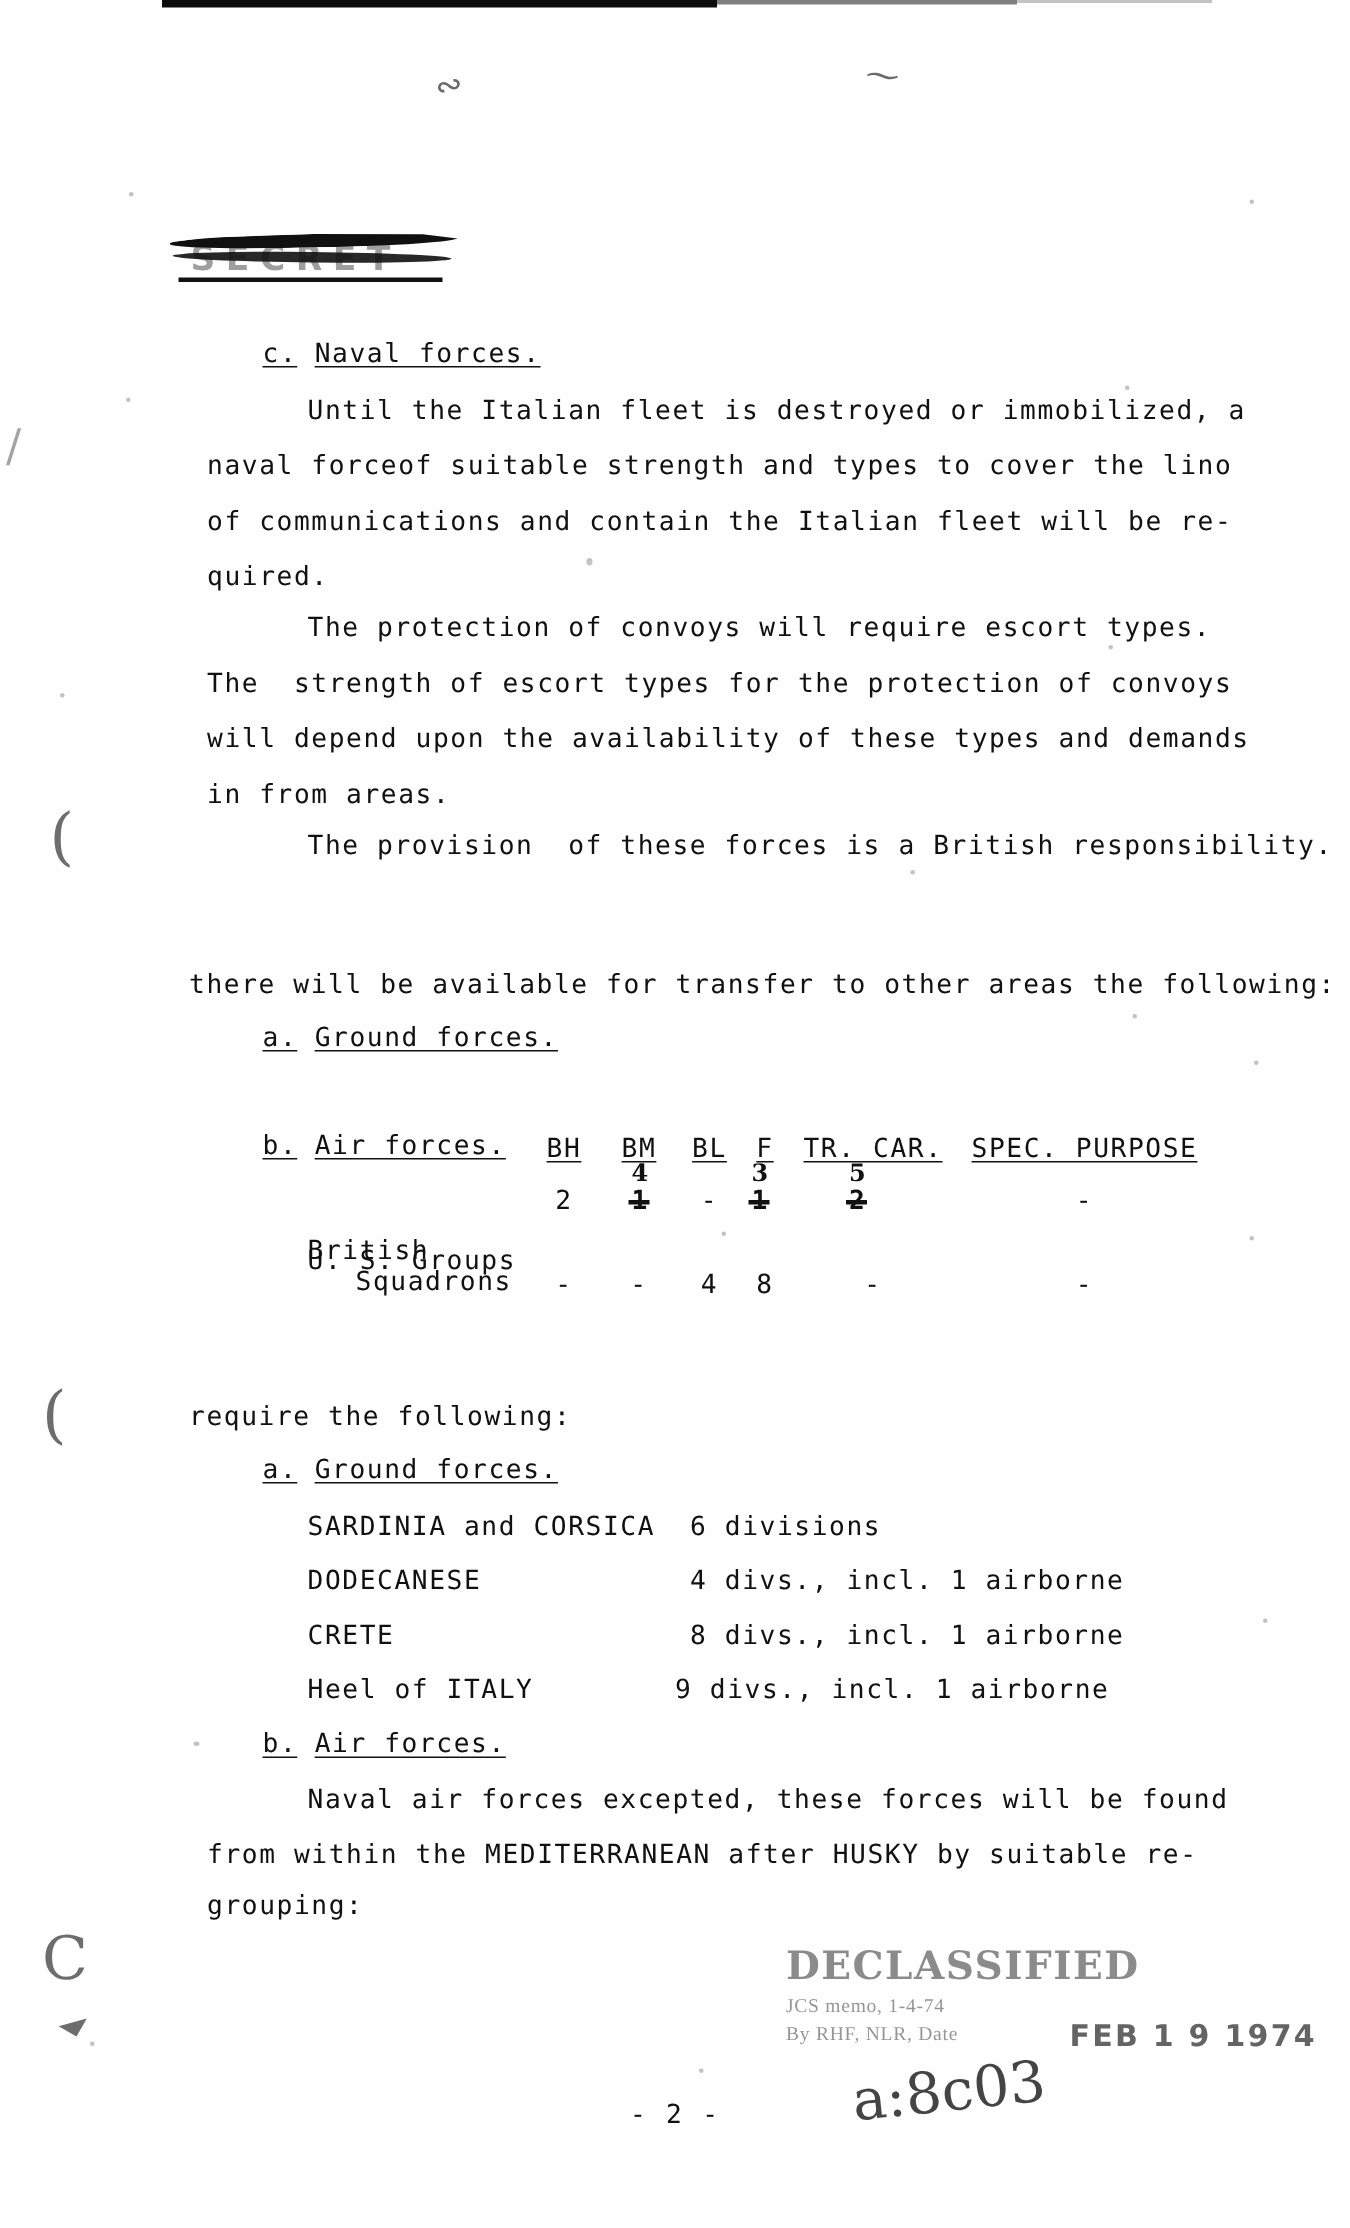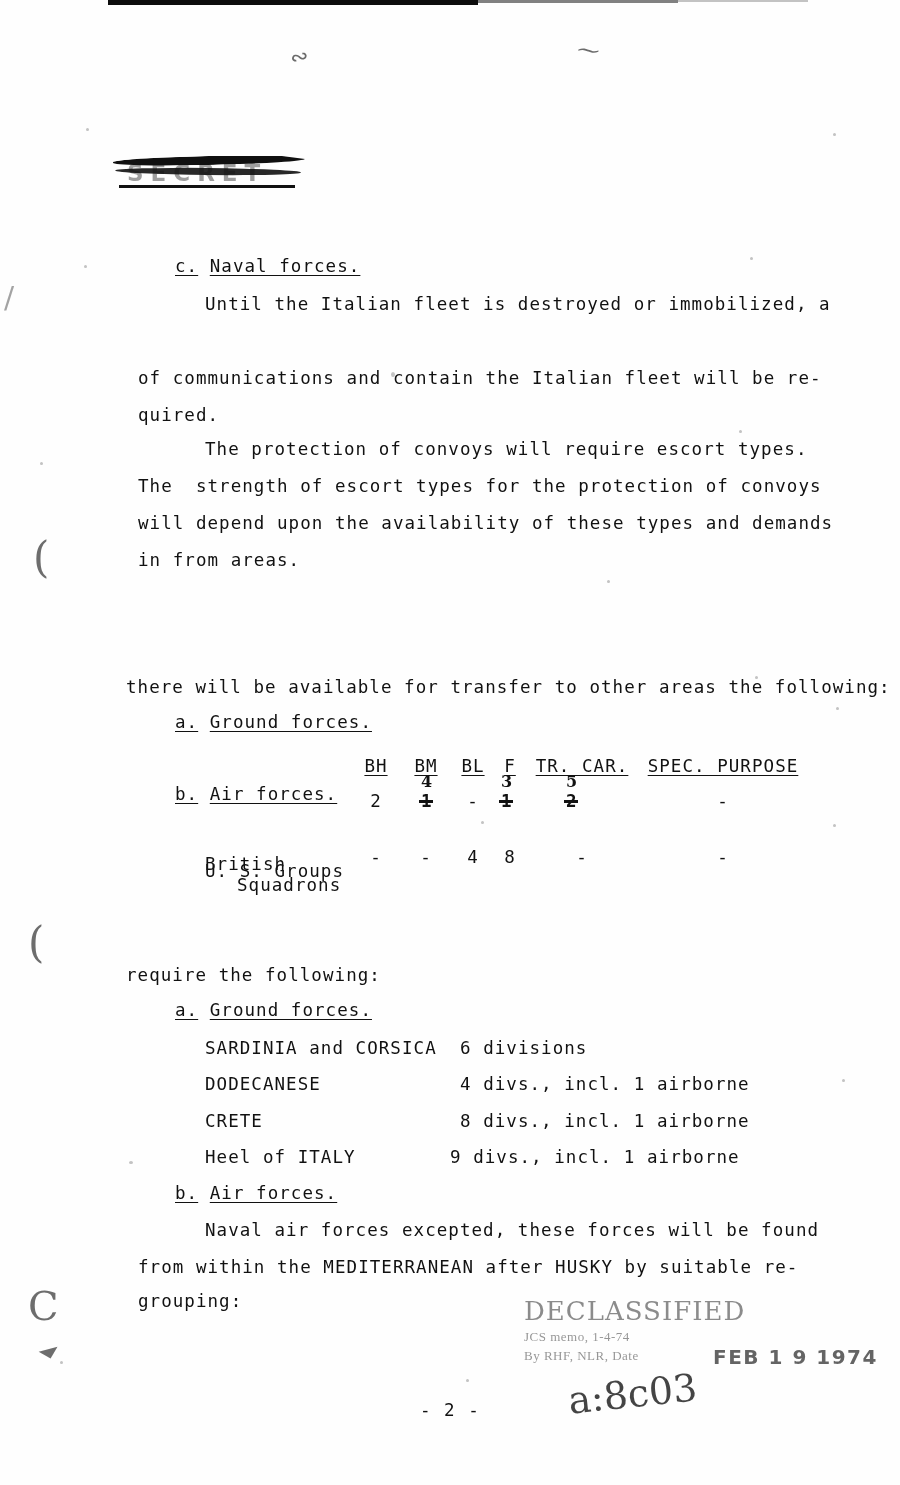--- a/index.html
+++ b/index.html
@@ -106,21 +106,20 @@
     background: #111;
   }
 
   
   .txt {
     position: absolute;
     font-size: 17.5px;
     letter-spacing: 1.05px;
     white-space: pre;
     line-height: 1;
-    margin-top: 30px;
   }
   .u { text-decoration: underline; text-underline-offset: 3px; }
 
   .line-left   { left: 138px; }
   .line-ind1   { left: 175px; }
   .line-ind2   { left: 205px; }
   .line-ind3   { left: 237px; }
 
   
   .tbl-col {
@@ -164,21 +163,21 @@
   
   .declass {
     position: absolute;
     left: 524px;
     top: 1296px;
     color: #2e2e2e;
   }
   .declass .big {
     font-family: "DejaVu Serif", serif;
     font-size: 26px;
-    font-weight: normal;
+    font-weight: bold;
     letter-spacing: 1px;
     opacity: 0.55;
     white-space: pre;
   }
   .declass .sm {
     font-family: Liberation Serif, serif;
     font-size: 13px;
     letter-spacing: 0.5px;
     opacity: 0.5;
     margin-top: 3px;
@@ -239,28 +238,30 @@
   <div class="secret-stamp">
     <div class="word">SECRET</div>
     <div class="slash1"></div>
     <div class="slash2"></div>
     <div class="underbar"></div>
   </div>
 
   <div class="txt line-ind1" style="top:228px;"><span class="u">c.</span> <span class="u">Naval forces.</span></div>
 
   <div class="txt line-ind2" style="top:266px;">Until the Italian fleet is destroyed or immobilized, a</div>
+  <div class="txt line-left" style="top:303px;">naval forceof suitable strength and types to cover the lino</div>
   <div class="txt line-left" style="top:340px;">of communications and contain the Italian fleet will be re-</div>
   <div class="txt line-left" style="top:377px;">quired.</div>
 
   <div class="txt line-ind2" style="top:411px;">The protection of convoys will require escort types.</div>
   <div class="txt line-left" style="top:485px;">will depend upon the availability of these types and demands</div>
   <div class="txt line-left" style="top:448px;">The  strength of escort types for the protection of convoys</div>
   <div class="txt line-left" style="top:522px;">in from areas.</div>
 
+  <div class="txt line-ind2" style="top:556px;">The provision  of these forces is a British responsibility.</div>
 
   <div class="txt" style="left:126px; top:649px;">there will be available for transfer to other areas the following:</div>
 
   <div class="txt line-ind1" style="top:684px;"><span class="u">a.</span> <span class="u">Ground forces.</span></div>
 
   <div class="txt line-ind1" style="top:756px;"><span class="u">b.</span> <span class="u">Air forces.</span></div>
 
   <div class="tbl-col u" style="left:358px; top:756px; width:36px;">BH</div>
   <div class="tbl-col u" style="left:408px; top:756px; width:36px;">BM</div>
   <div class="tbl-col u" style="left:455px; top:756px; width:36px;">BL</div>

